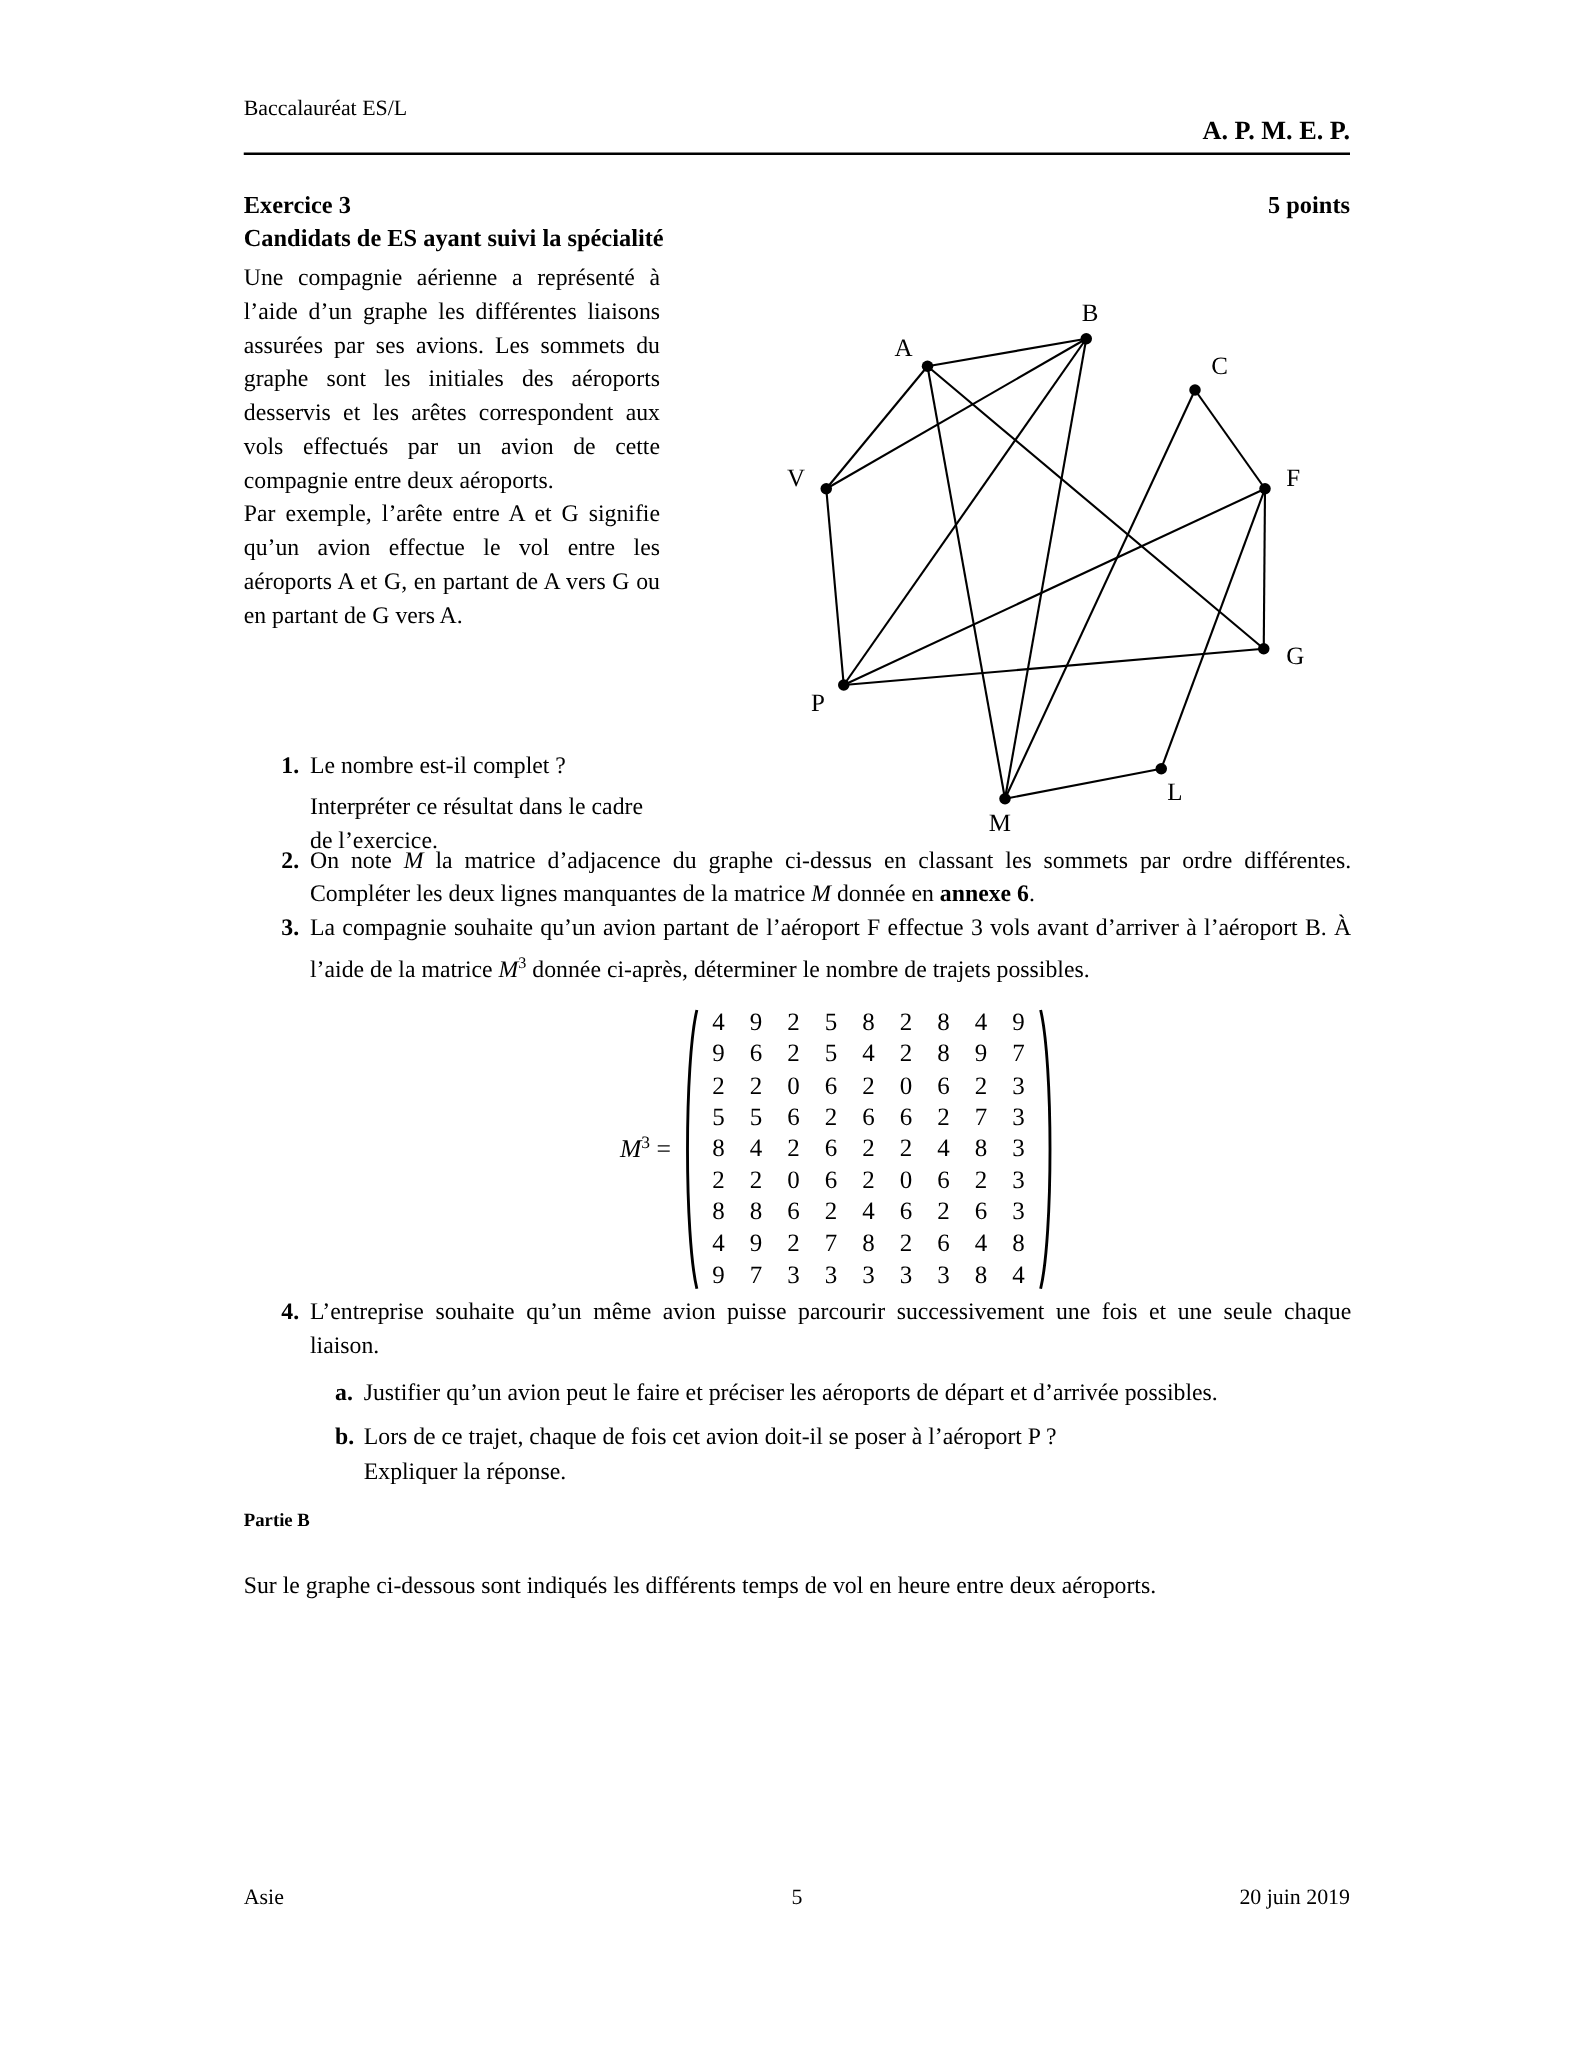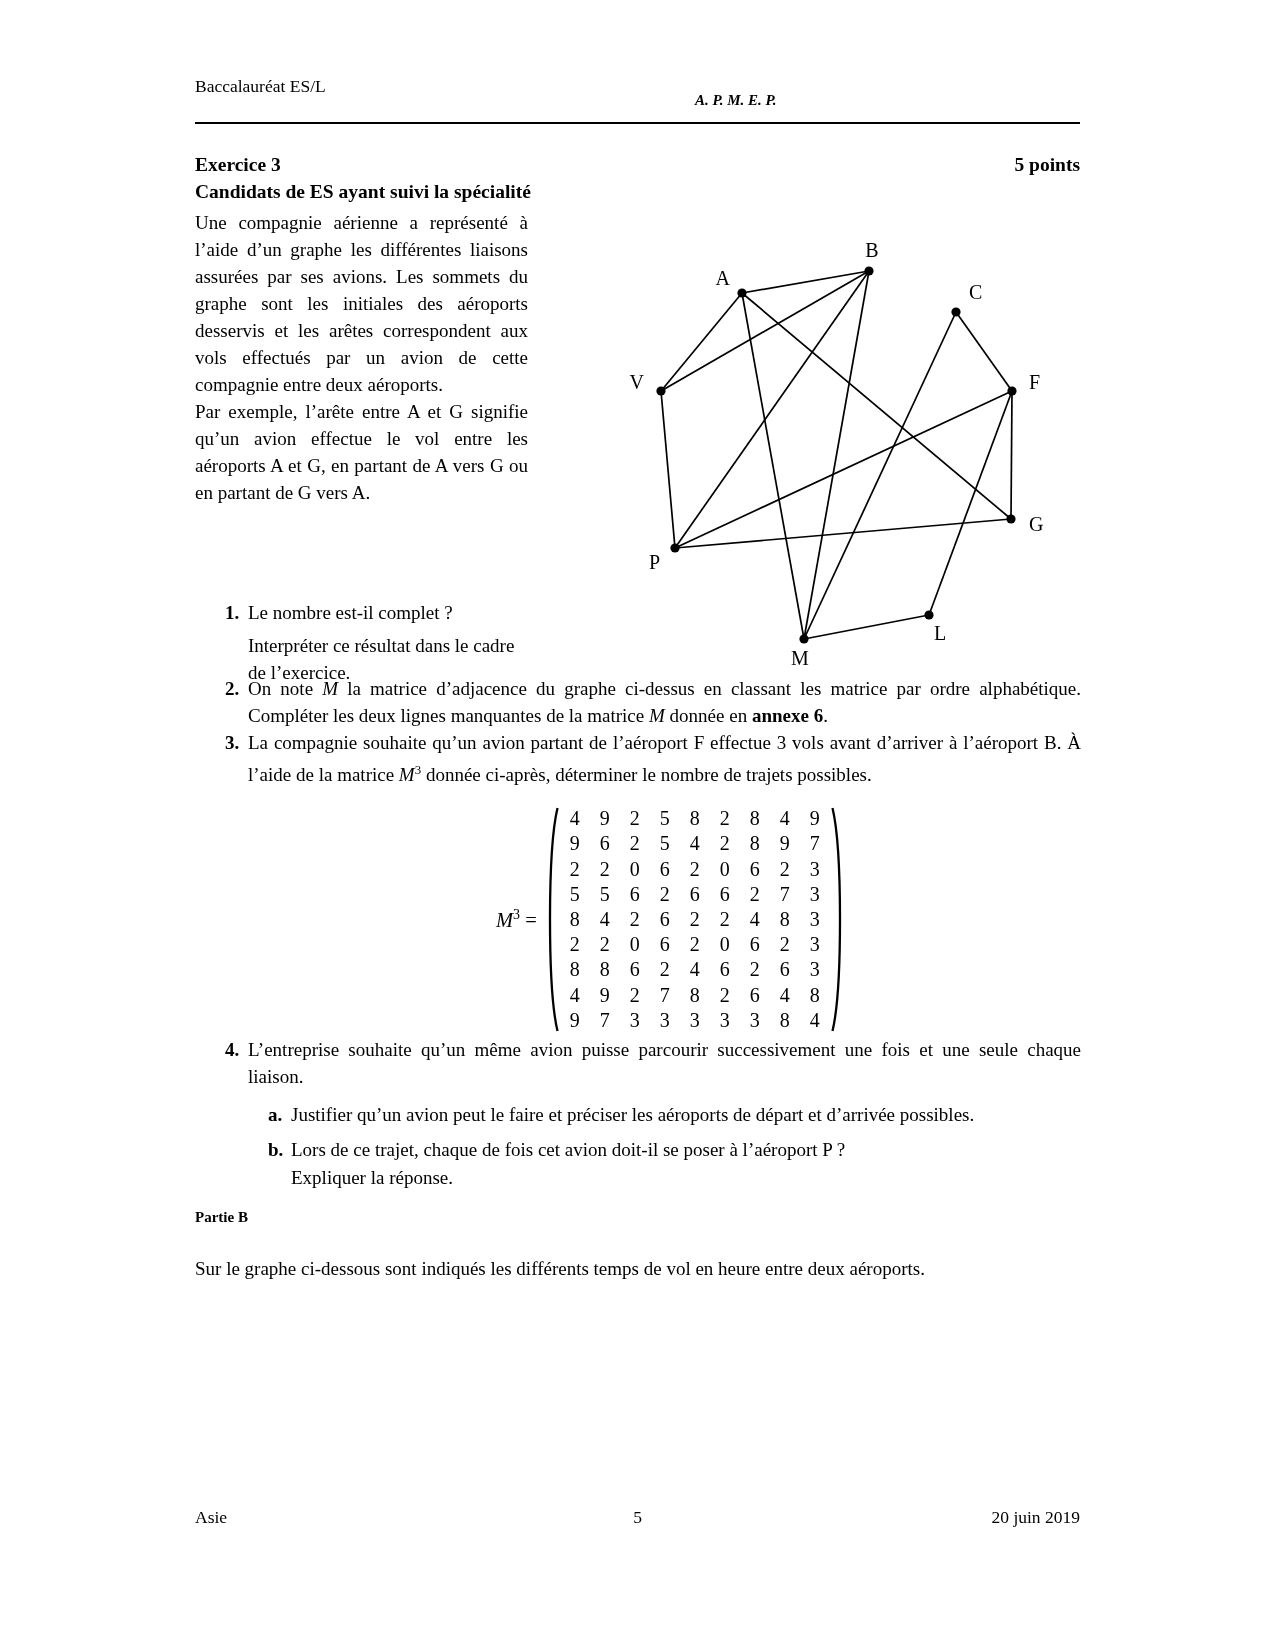--- a/index.html
+++ b/index.html
@@ -8,21 +8,21 @@
     font-family:"Liberation Serif","DejaVu Serif",serif;color:#000;
     overflow:hidden;margin:0 auto;
   }
   .abs{position:absolute;}
   .b{font-weight:bold;}
   .i{font-style:italic;}
   .sup{vertical-align:super;font-size:0.68em;}
   .body-text{font-size:19px;line-height:27px;}
   .just{text-align:justify;}
   #header-left{left:195px;top:76px;font-size:17.5px;text-align:center;}
-  #header-right{left:695px;top:92px;width:385px;font-size:15px;font-style:italic;}
+  #header-right{left:695px;top:92px;width:385px;text-align:right;font-size:21px;}
   #header-rule{left:195px;top:122px;width:885px;height:2.4px;background:#000;}
   #title-line{left:195px;top:154px;width:885px;font-size:19.5px;}
   #points{float:right;}
   #subtitle{left:195px;top:181px;width:885px;font-size:19.5px;}
   #intro-col{left:195px;top:209px;width:333px;}
   #intro-col p{margin:0;}
   .item{position:absolute;}
   .item .num{position:absolute;left:0;top:0;font-weight:bold;}
   .item .ibody{margin-left:23px;}
   .item .ibody p{margin:0;}
@@ -109,21 +109,21 @@
   <div id="item1" class="item body-text">
     <span class="num">1.</span>
     <div class="ibody">
       <p>Le nombre est-il complet ?</p>
       <p class="p2">Interpréter ce résultat dans le cadre de l’exercice.</p>
     </div>
   </div>
 
   <div id="item2" class="item body-text">
     <span class="num">2.</span>
-    <div class="ibody just"><span>On note </span><span class="i">M</span><span> la matrice d’adjacence du graphe ci-dessus en classant les matrice par ordre alphabétique. Compléter les deux lignes manquantes de la matrice </span><span class="i">M</span><span> donnée en </span><span class="b">annexe 6</span><span>.</span></div>
+    <div class="ibody just"><span>On note </span><span class="i">M</span><span> la matrice d’adjacence du graphe ci-dessus en classant les sommets par ordre différentes. Compléter les deux lignes manquantes de la matrice </span><span class="i">M</span><span> donnée en </span><span class="b">annexe 6</span><span>.</span></div>
   </div>
 
   <div id="item3" class="item body-text">
     <span class="num">3.</span>
     <div class="ibody just"><span>La compagnie souhaite qu’un avion partant de l’aéroport F effectue 3 vols avant d’arriver à l’aéroport B. À l’aide de la matrice </span><span class="i">M</span><span class="sup">3</span><span> donnée ci-après, déterminer le nombre de trajets possibles.</span></div>
   </div>
 
   <div id="matrix" class="abs">
     <span id="matrix-label"><span class="i">M</span><span class="sup">3</span> <span>=</span></span>
     <svg class="paren" width="16" height="229" viewBox="0 0 16 229">

